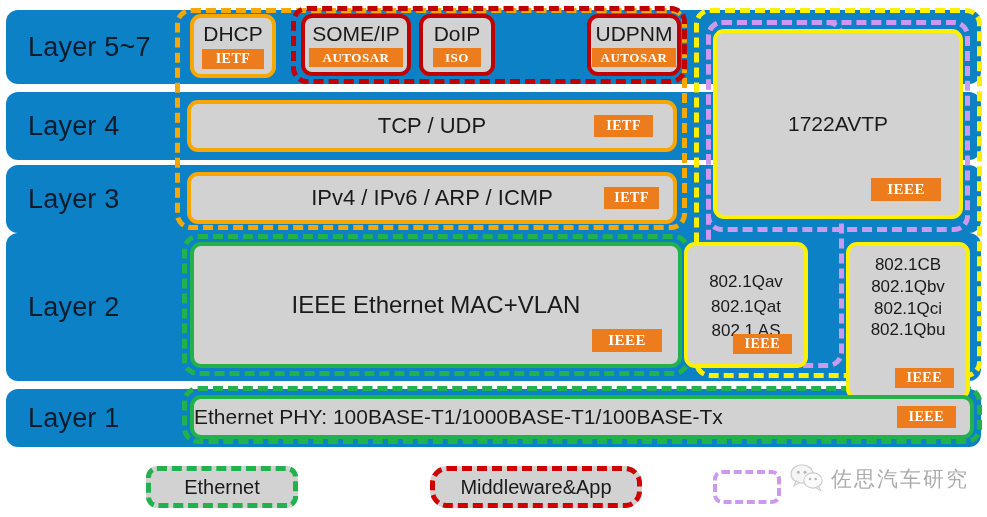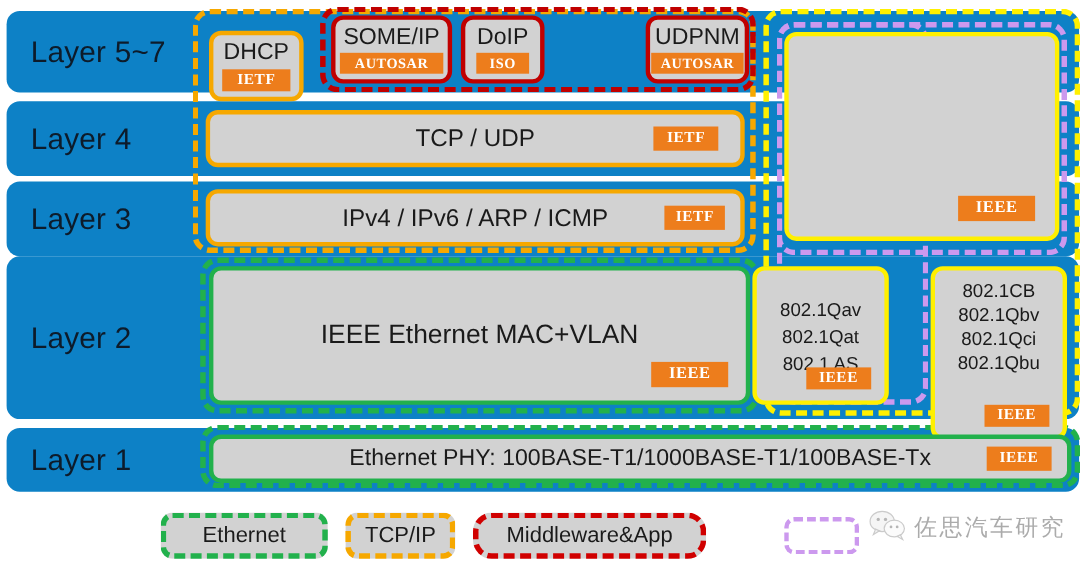--- a/index.html
+++ b/index.html
@@ -111,21 +111,21 @@
   <div class="grp g-red" style="left:291px; top:6px; width:396px; height:78px;"></div>
 
   <div class="grp g-green" style="left:182px; top:234px; width:508px; height:142px;"></div>
   <div class="grp g-green" style="left:182px; top:386px; width:800px; height:58px;"></div>
 
   <div class="grp g-yellow" style="left:694px; top:8px; width:288px; height:370px;"></div>
 
   <div class="grp g-purple" style="left:706px; top:20px; width:138px; height:348px;"></div>
   <div class="grp g-purple" style="left:706px; top:20px; width:264px; height:212px;"></div>
 
-  <div class="pbox b-orange" style="left:190px; top:28px; width:86px; height:64px;">
+  <div class="pbox b-orange" style="left:190px; top:14px; width:86px; height:64px;">
     <div class="ttl" style="font-size:21px;">DHCP</div>
     <div class="badge" style="font-size:14px; padding:3px 14px; margin-top:4px;">IETF</div>
   </div>
 
   <div class="pbox b-red" style="left:301px; top:14px; width:110px; height:62px;">
     <div class="ttl" style="font-size:21px;">SOME/IP</div>
     <div class="badge" style="font-size:13px; padding:3px 8px; margin-top:3px; width:94px;">AUTOSAR</div>
   </div>
 
   <div class="pbox b-red" style="left:419px; top:14px; width:76px; height:62px;">
@@ -143,20 +143,21 @@
     <div class="ttl" style="font-size:22px;">TCP / UDP</div>
     <div class="badge" style="font-size:14px; padding:4px 12px; position:absolute; right:20px;">IETF</div>
   </div>
 
   <div class="pbox b-orange" style="left:187px; top:172px; width:490px; height:52px; flex-direction:row; justify-content:center;">
     <div class="ttl" style="font-size:22px;">IPv4 / IPv6 / ARP / ICMP</div>
     <div class="badge" style="font-size:14px; padding:4px 10px; position:absolute; right:14px;">IETF</div>
   </div>
 
   <div class="pbox b-yellow" style="left:713px; top:29px; width:250px; height:190px; justify-content:center;">
+    <div class="ttl" style="font-size:21px;">1722AVTP</div>
     <div class="badge" style="font-size:15px; padding:4px 16px; position:absolute; right:18px; bottom:14px;">IEEE</div>
   </div>
 
   <div class="pbox b-green" style="left:190px; top:242px; width:492px; height:126px; justify-content:center;">
     <div class="ttl" style="font-size:24px;">IEEE Ethernet MAC+VLAN</div>
     <div class="badge" style="font-size:15px; padding:4px 16px; position:absolute; right:16px; bottom:12px;">IEEE</div>
   </div>
 
   <div class="pbox b-yellow" style="left:684px; top:242px; width:124px; height:126px; justify-content:flex-start; padding-top:24px;">
     <div class="ttl" style="font-size:17px; line-height:1.45;">
@@ -170,31 +171,28 @@
   <div class="pbox b-yellow" style="left:846px; top:242px; width:124px; height:158px; justify-content:flex-start; padding-top:8px;">
     <div class="ttl" style="font-size:17px; line-height:1.28;">
       <div>802.1CB</div>
       <div>802.1Qbv</div>
       <div>802.1Qci</div>
       <div>802.1Qbu</div>
     </div>
     <div class="badge" style="font-size:14px; padding:3px 12px; position:absolute; right:12px; bottom:8px;">IEEE</div>
   </div>
 
-  <div class="pbox b-green" style="left:190px; top:395px; width:784px; height:44px; flex-direction:row; justify-content:center;">
+  <div class="pbox b-green" style="left:190px; top:395px; width:784px; height:44px; flex-direction:row; justify-content:flex-start;">
     <div class="ttl" style="font-size:21px;">Ethernet PHY: 100BASE-T1/1000BASE-T1/100BASE-Tx</div>
     <div class="badge" style="font-size:14px; padding:4px 12px; position:absolute; right:14px;">IEEE</div>
   </div>
 
   <div id="legend">
     <div class="leg l-green" style="left:146px; width:152px;border-radius:11px;">
       <span>Ethernet</span>
-    </div>
-    <div class="leg l-orange" style="left:314px; width:100px;">
-      <span>TCP/IP</span>
     </div>
     <div class="leg l-red" style="left:430px; width:212px;border-radius:17px;">
       <span>Middleware&amp;App</span>
     </div>
     <div id="leg-avb"></div>
   </div>
 
   <div id="watermark">
     <svg width="34" height="30" viewBox="0 0 34 30">
       <ellipse cx="12" cy="11" rx="11" ry="9.2" fill="#f2f2f2" stroke="#b8b8b8" stroke-width="1.1"></ellipse>

